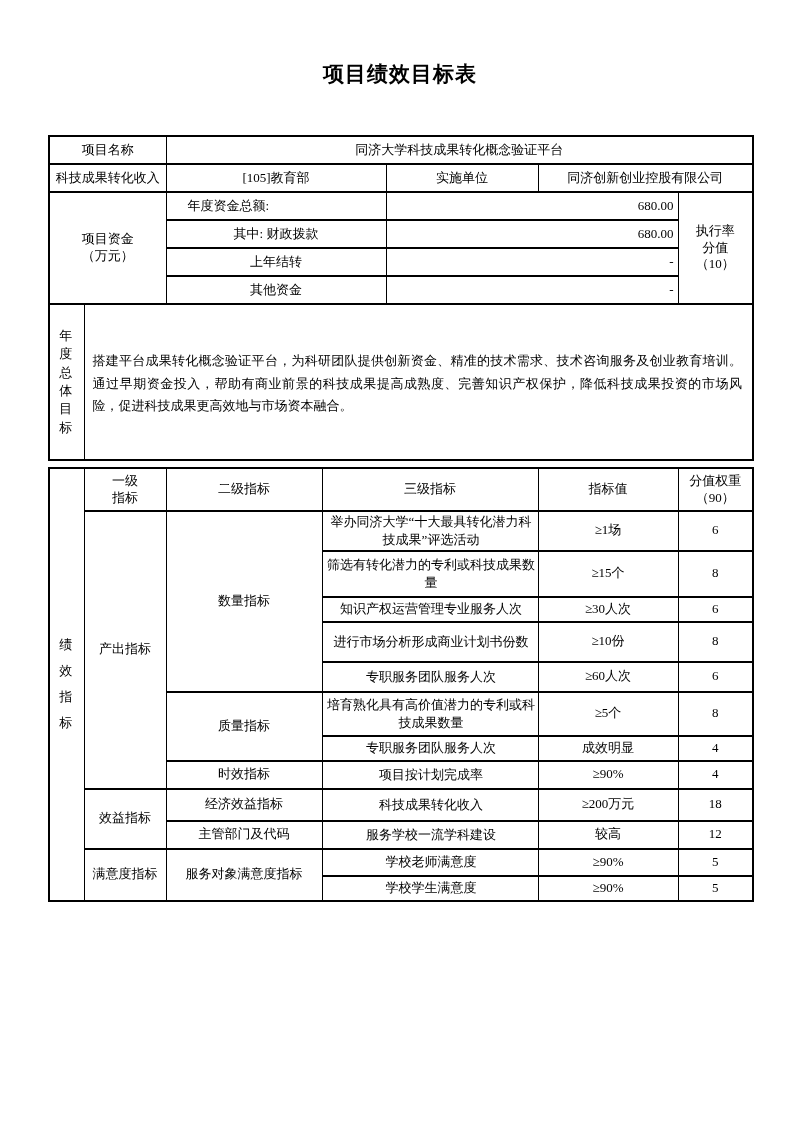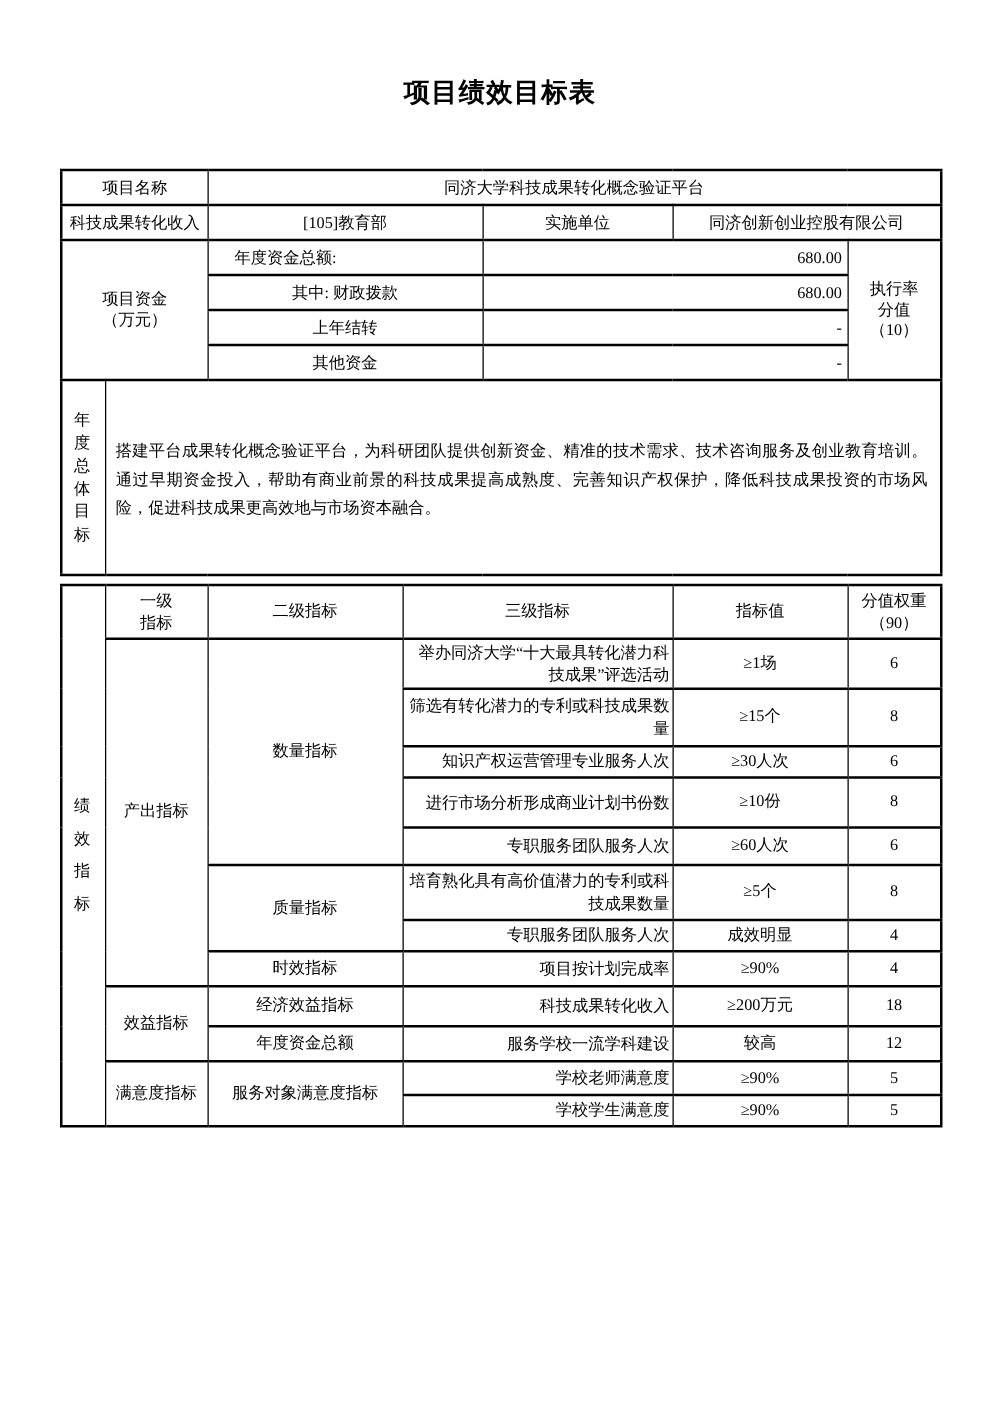--- a/index.html
+++ b/index.html
@@ -46,21 +46,21 @@
     border-bottom-width: 2px;
     font-size: 13px;
     line-height: 1.3;
     text-align: center;
     vertical-align: middle;
     padding: 1px 2px;
     overflow: hidden;
   }
   td.left  { text-align: left;  padding-left: 21px; }
   td.right { text-align: right; padding-right: 4px; }
-  td.l3    { text-align: right;  padding-left: 4px; line-height: 1.38; }
+  td.l3    { text-align: center;  padding-left: 4px; line-height: 1.38; }
   .pre { white-space: pre-line; }
   .vtext {
     width: 15px;
     margin: 16px auto;
     word-break: break-all;
     line-height: 1.42;
     text-align: left;
   }
   .vtext.tall { line-height: 2.0; }
   td.goal {
@@ -202,21 +202,21 @@
         <td>4</td>
       </tr>
       <tr style="height:32px">
         <td rowspan="2">效益指标</td>
         <td>经济效益指标</td>
         <td class="l3">科技成果转化收入</td>
         <td>≥200万元</td>
         <td>18</td>
       </tr>
       <tr style="height:28px">
-        <td>年度资金总额</td>
+        <td>主管部门及代码</td>
         <td class="l3">服务学校一流学科建设</td>
         <td>较高</td>
         <td>12</td>
       </tr>
       <tr style="height:27px">
         <td rowspan="2">满意度指标</td>
         <td rowspan="2">服务对象满意度指标</td>
         <td class="l3">学校老师满意度</td>
         <td>≥90%</td>
         <td>5</td>

